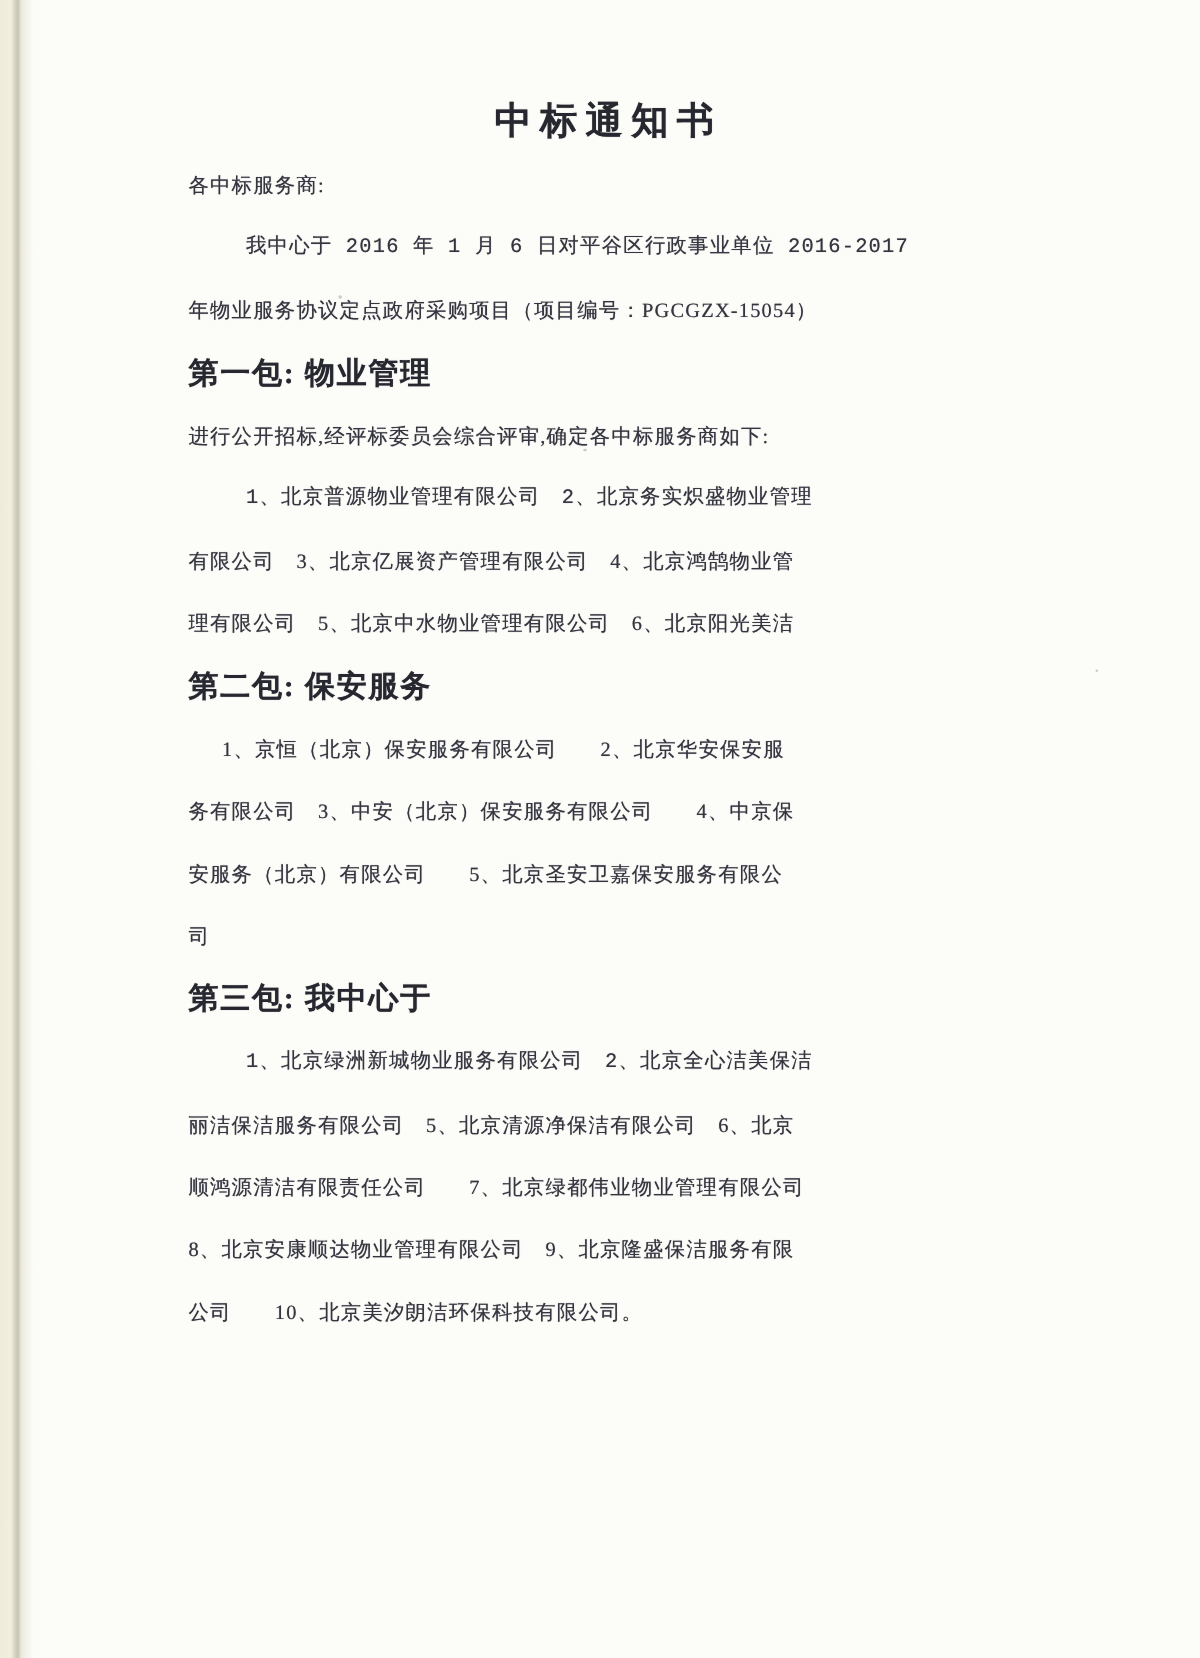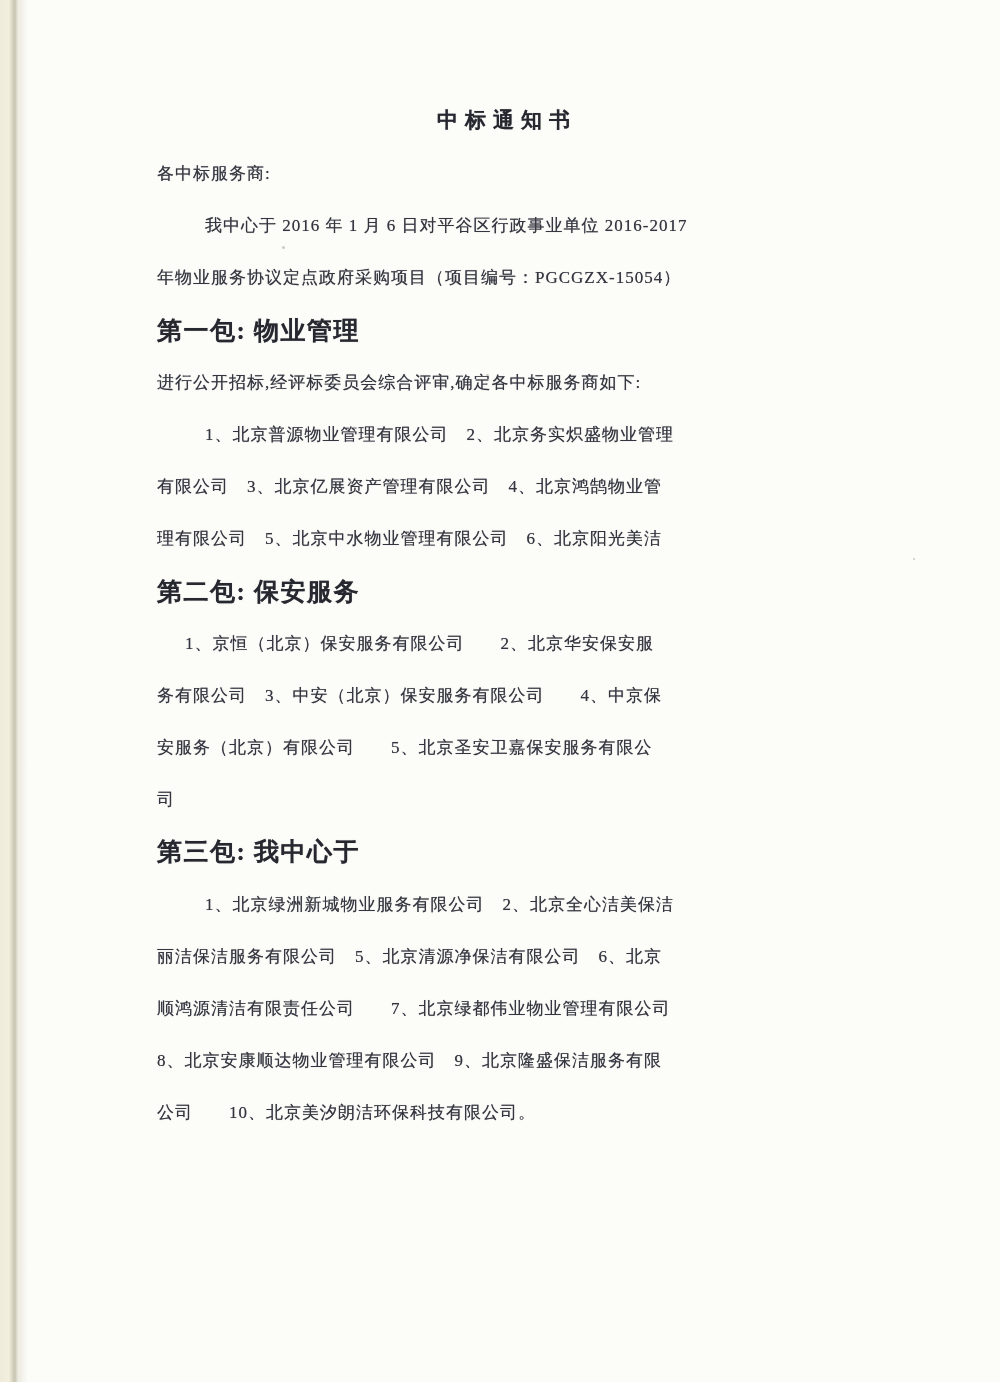--- a/index.html
+++ b/index.html
@@ -51,44 +51,44 @@
 
   .content {
     position: absolute;
     left: 157px;
     top: 0;
     width: 700px;
     text-shadow: 0 0 0.7px rgba(52,53,63,0.65); 
   }
   .title {
     margin: 0;
-    padding-top: 92px;
+    padding-top: 73px;
     height: 56px;
     line-height: 56px;
     text-align: center;
-    font-size: 21px;
+    font-size: 31px;
     font-weight: bold;
     letter-spacing: 7px;
     color: var(--ink-dark);
     white-space: pre;
   }
   .line {
     height: 52.2px;
     line-height: 52.2px;
     font-size: 17px;
     letter-spacing: 1px;
     white-space: pre;
   }
   .heading {
     font-weight: bold;
     font-size: 25px;
     letter-spacing: 1.5px;
     color: var(--ink-dark);
   }
-  .indent2 { padding-left: 48px; }
+  .indent2 { padding-left: 48px; font-family: Liberation Mono, monospace; }
   .indent1 { padding-left: 28px; font-family: Liberation Serif, serif; }
 </style>
 </head>
 <body>
 
 <div class="paper">
   <div class="scan-edge"></div>
   <div class="speck s1"></div>
   <div class="speck s2"></div>
   <div class="speck s3"></div>

